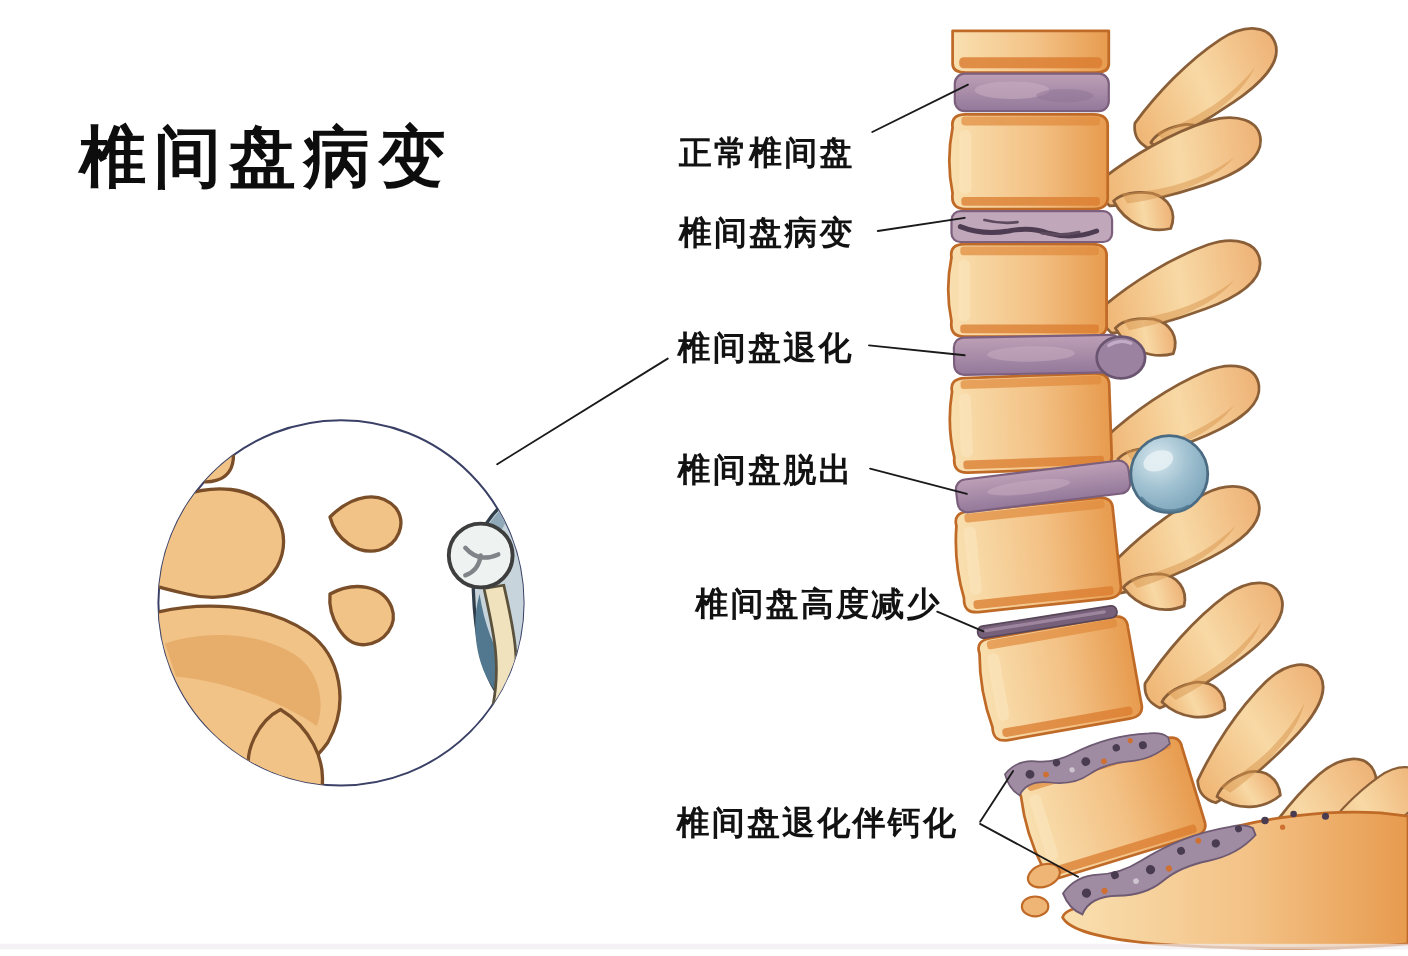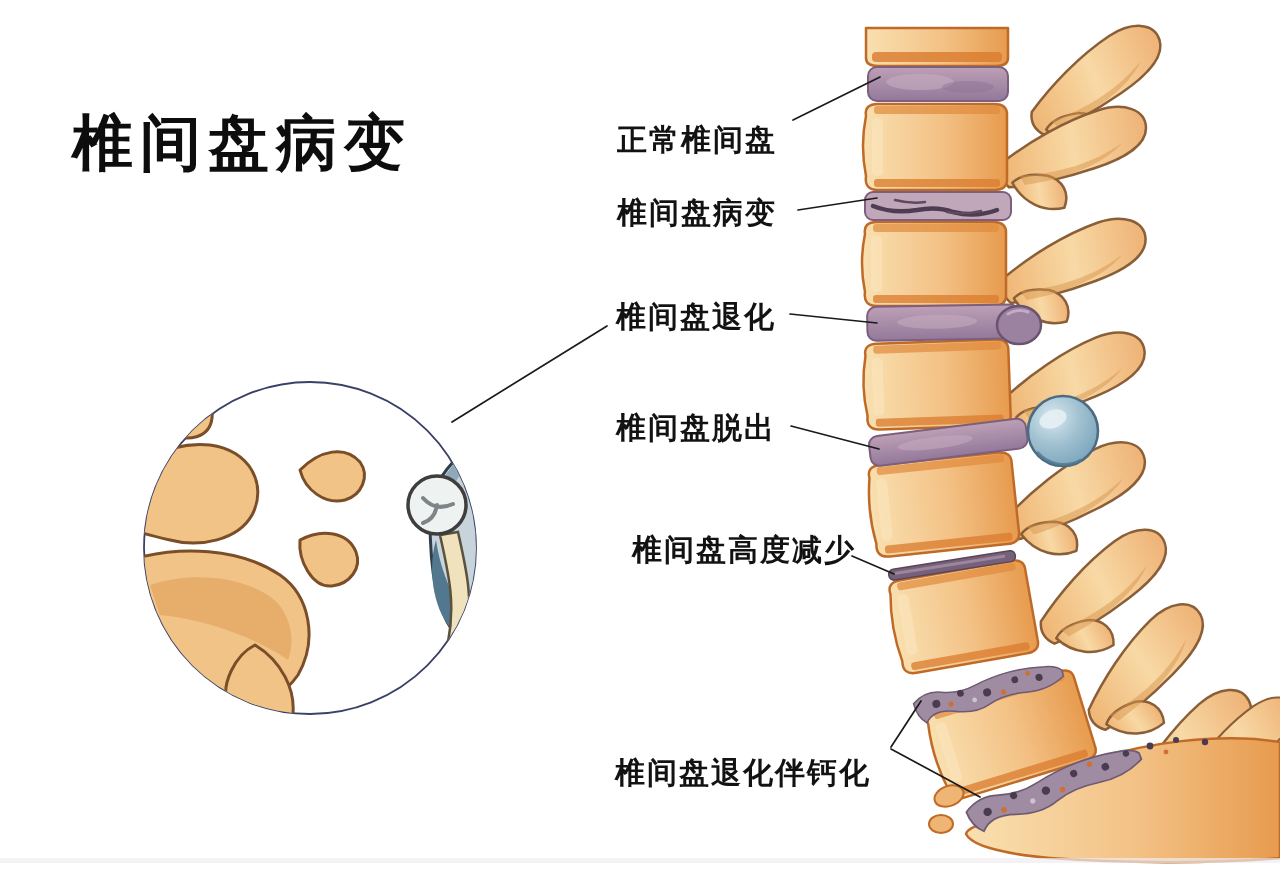--- a/index.html
+++ b/index.html
@@ -269,16 +269,16 @@
     </g>
   </svg>
 
   <h1 class="page-title">椎间盘病变</h1>
 
   <div class="label" style="left:617px;top:111px;margin-top:12px;">正常椎间盘</div>
   <div class="label" style="left:617px;top:196px;">椎间盘病变</div>
   <div class="label" style="left:616px;top:300px;">椎间盘退化</div>
   <div class="label" style="left:616px;top:411px;">椎间盘脱出</div>
   <div class="label" style="left:632px;top:533px;">椎间盘高度减少</div>
-  <div class="label" style="left:615px;top:756px;">椎间盘退化伴钙化</div>
+  <div class="label" style="left:615px;top:732px;">椎间盘退化伴钙化</div>
 
   <div class="bottom-strip"></div>
 </div>
 
 </body></html>

